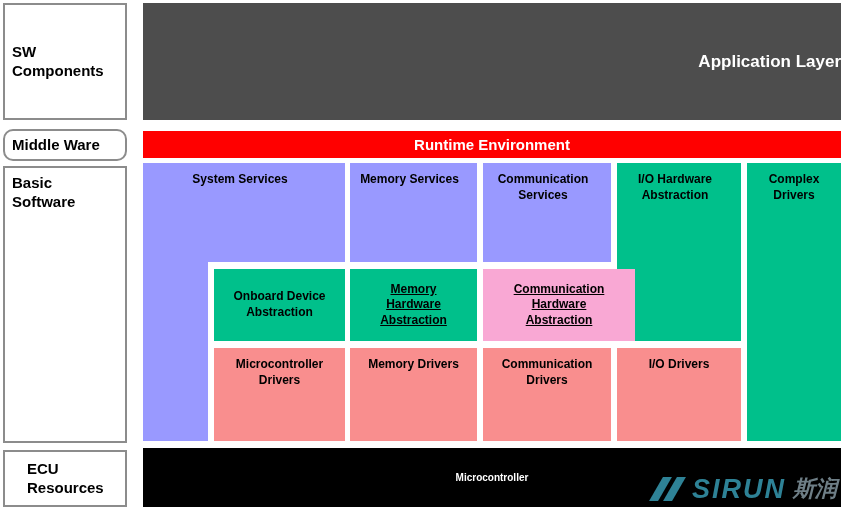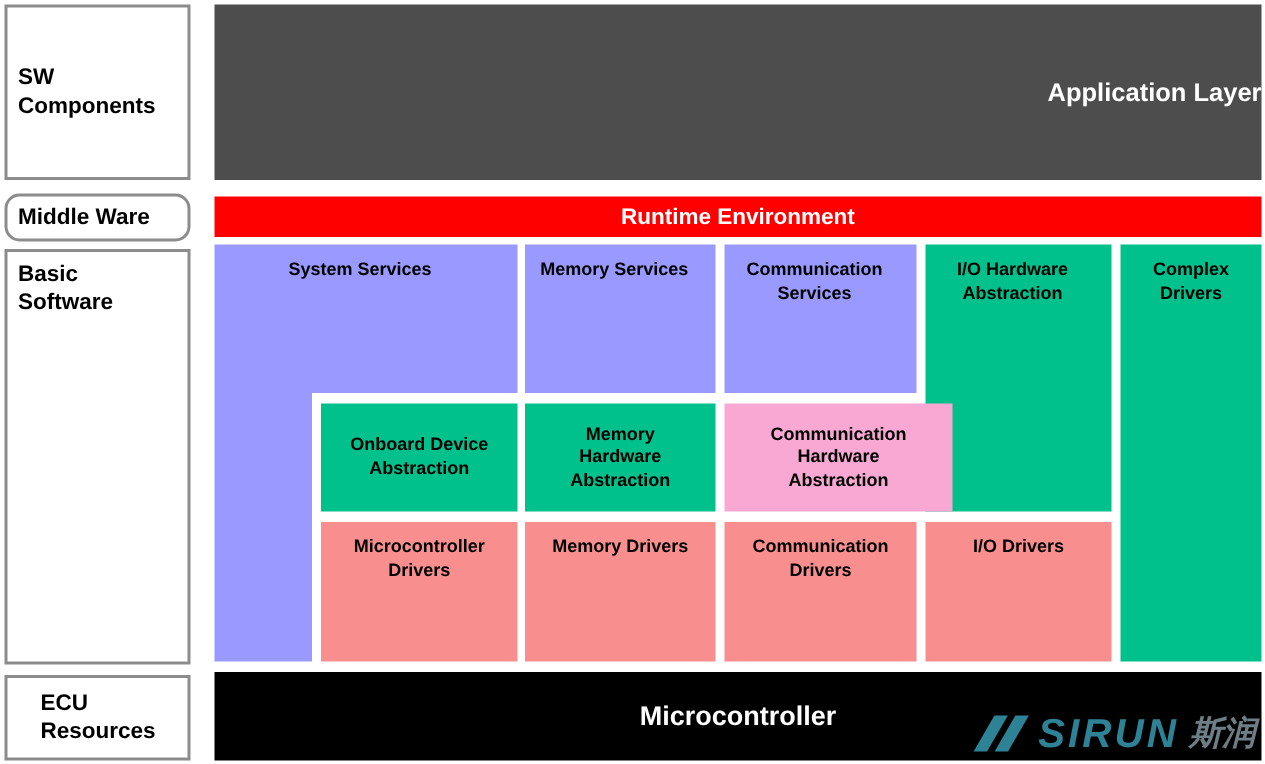--- a/index.html
+++ b/index.html
@@ -13,31 +13,31 @@
     padding:4px 24px 4px 7px; display:flex; align-items:center;
   }
   .side-box.top-align { align-items:flex-start; padding-top:6px; }
 
   .banner {
     display:flex; align-items:center; justify-content:center;
     color:#ffffff; font-weight:bold; text-align:center;
   }
   .banner.app  { font-size:17px; }
   .banner.rte  { font-size:15px; }
-  .banner.mcu  { font-size:18px;justify-content:center; }
+  .banner.mcu  { font-size:10px;justify-content:center; }
 
   .block {
     display:flex; justify-content:center; text-align:center;
     color:#000; font-weight:bold; font-size:12px; line-height:1.3;
   }
   .block.top { align-items:flex-start; padding-top:9px; }
   .block.mid { align-items:center; }
   .pad-sm { padding-left:10px; padding-right:10px; }
   .pad-md { padding-left:8px;  padding-right:16px; }
-  .pad-lg { padding-left:18px; padding-right:18px; }
+  .pad-lg { padding-left:18px; padding-right:18px;text-decoration:underline; }
 
   .watermark {
     position:absolute; right:6px; top:472px; height:34px;
     display:flex; align-items:center; font-style:italic;
   }
   .wm-slashes { display:flex; margin-right:8px; }
   .wm-slash { width:9px; height:24px; background:#2E8296; transform:skewX(-30deg); margin-right:5px; }
   .wm-brand { font-size:27px; font-weight:bold; letter-spacing:2px; color:#2E8296; }
   .wm-cjk { font-size:22px; font-weight:bold; color:#6E7E86; margin-left:7px; }
 </style>

